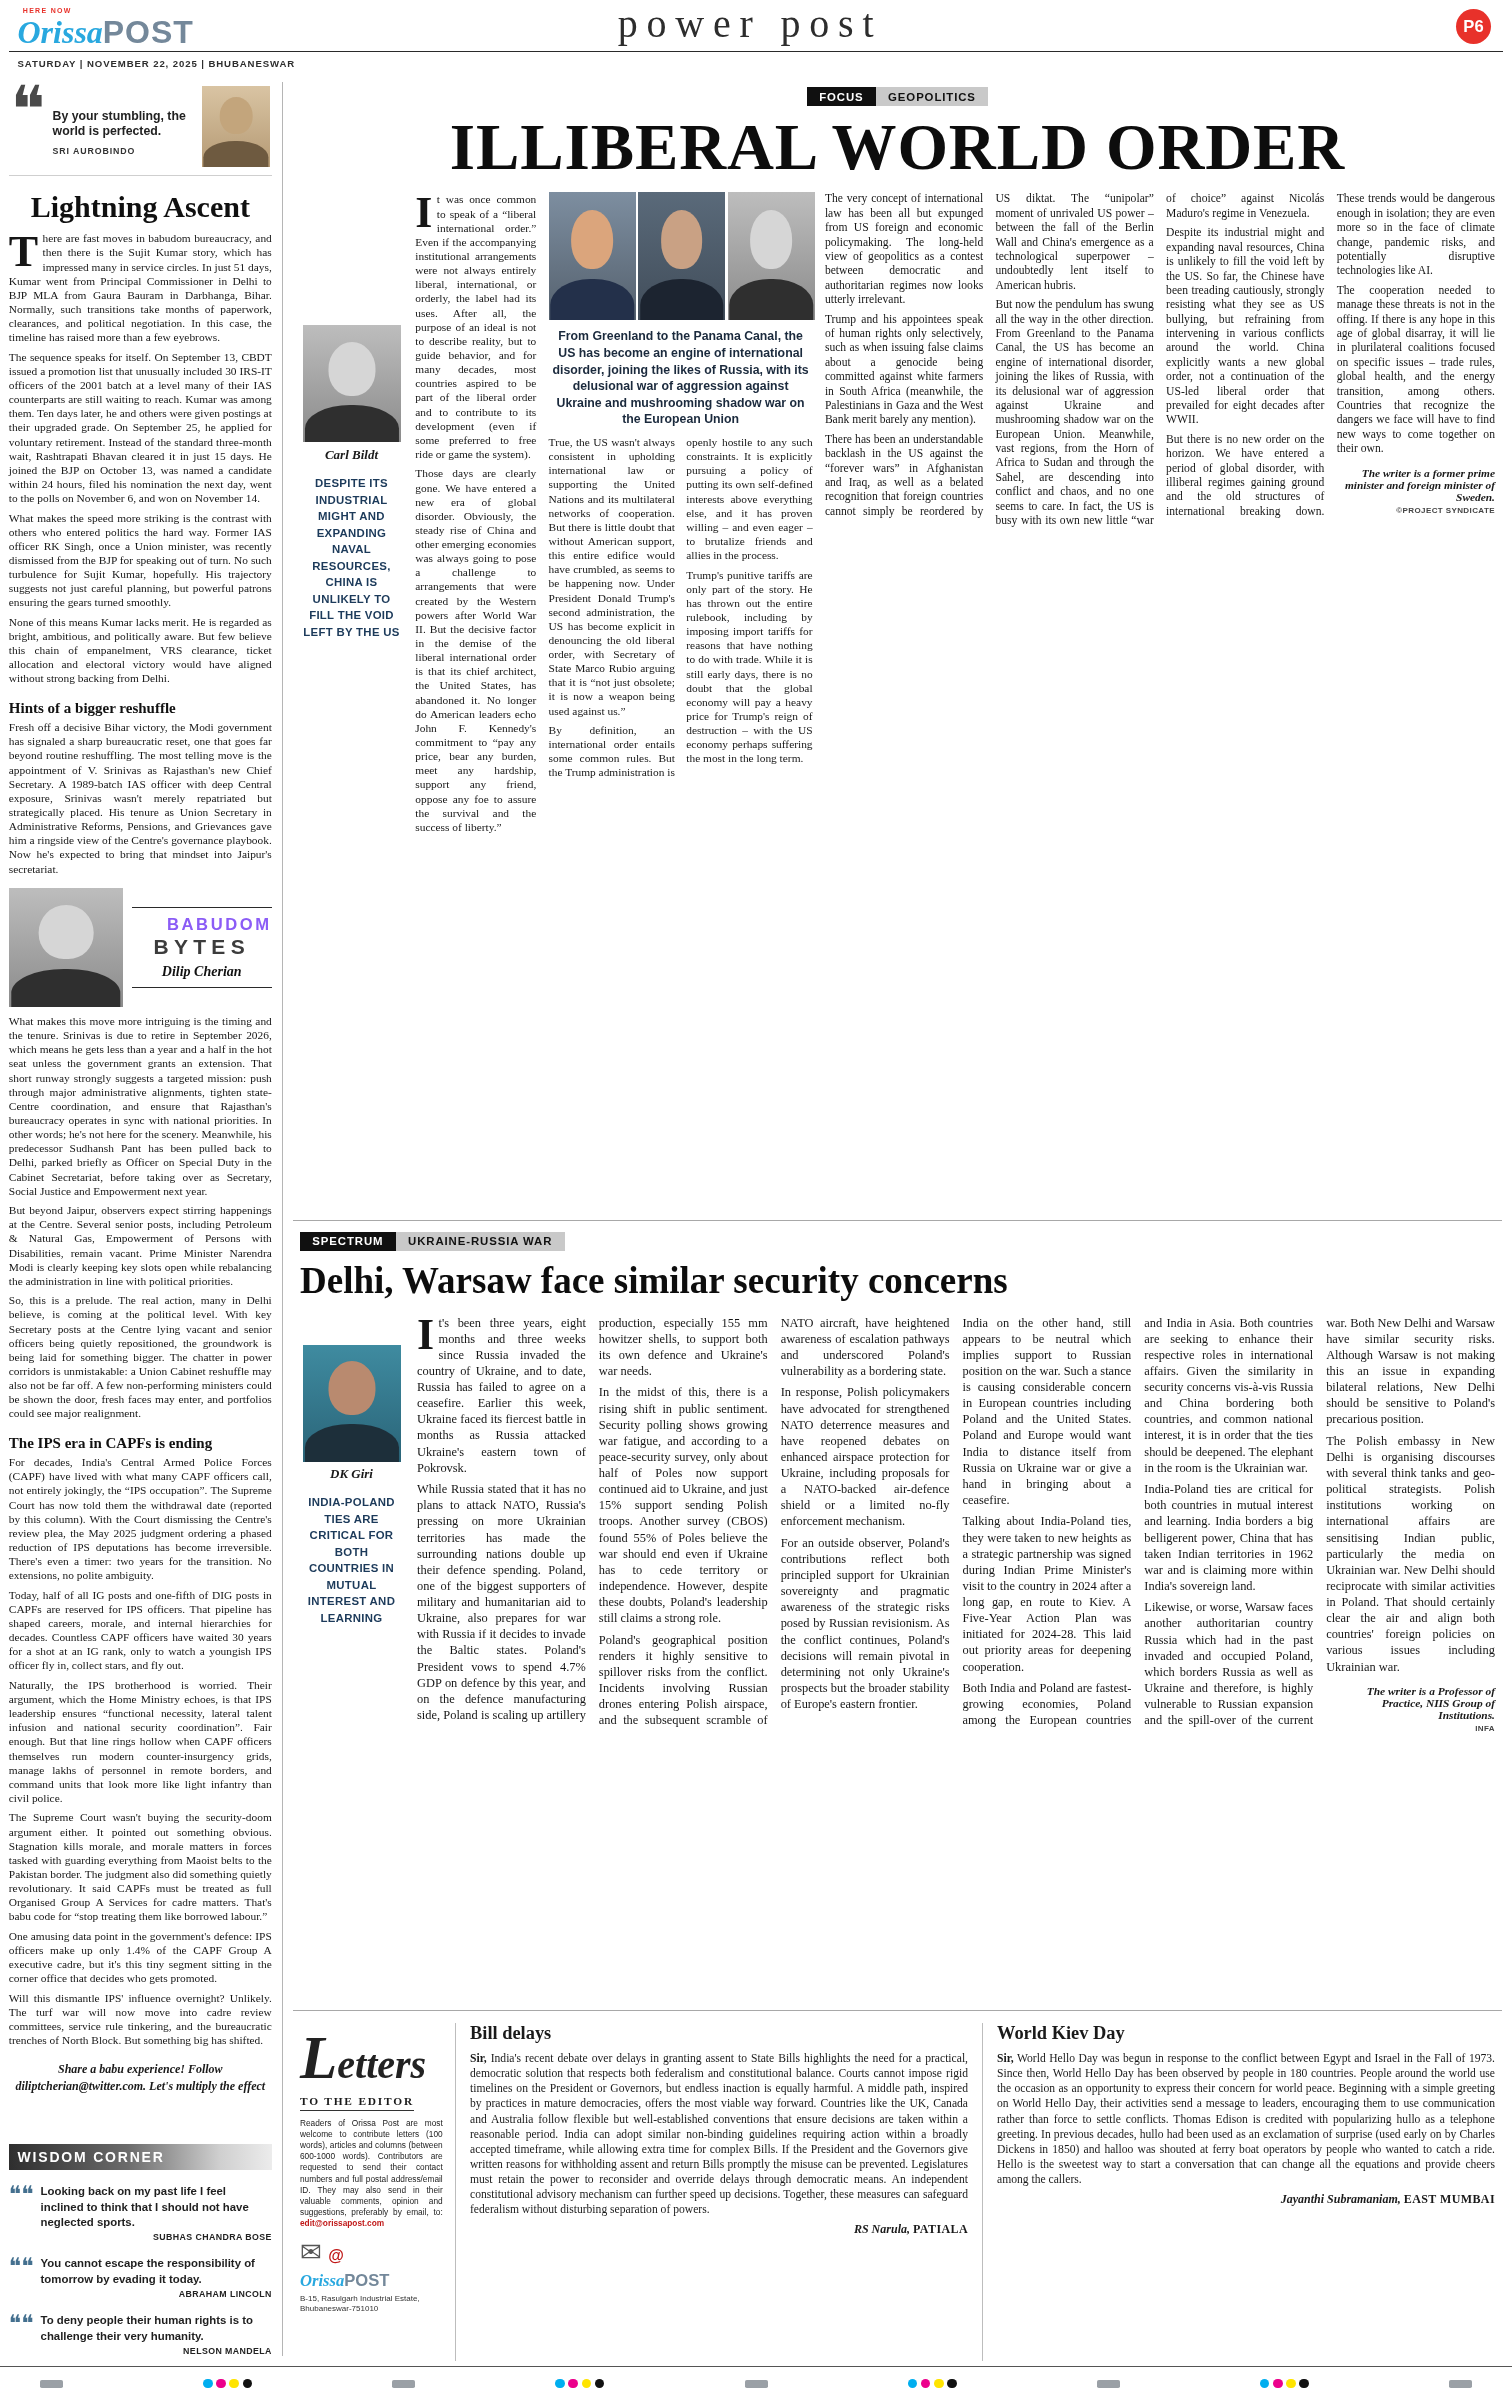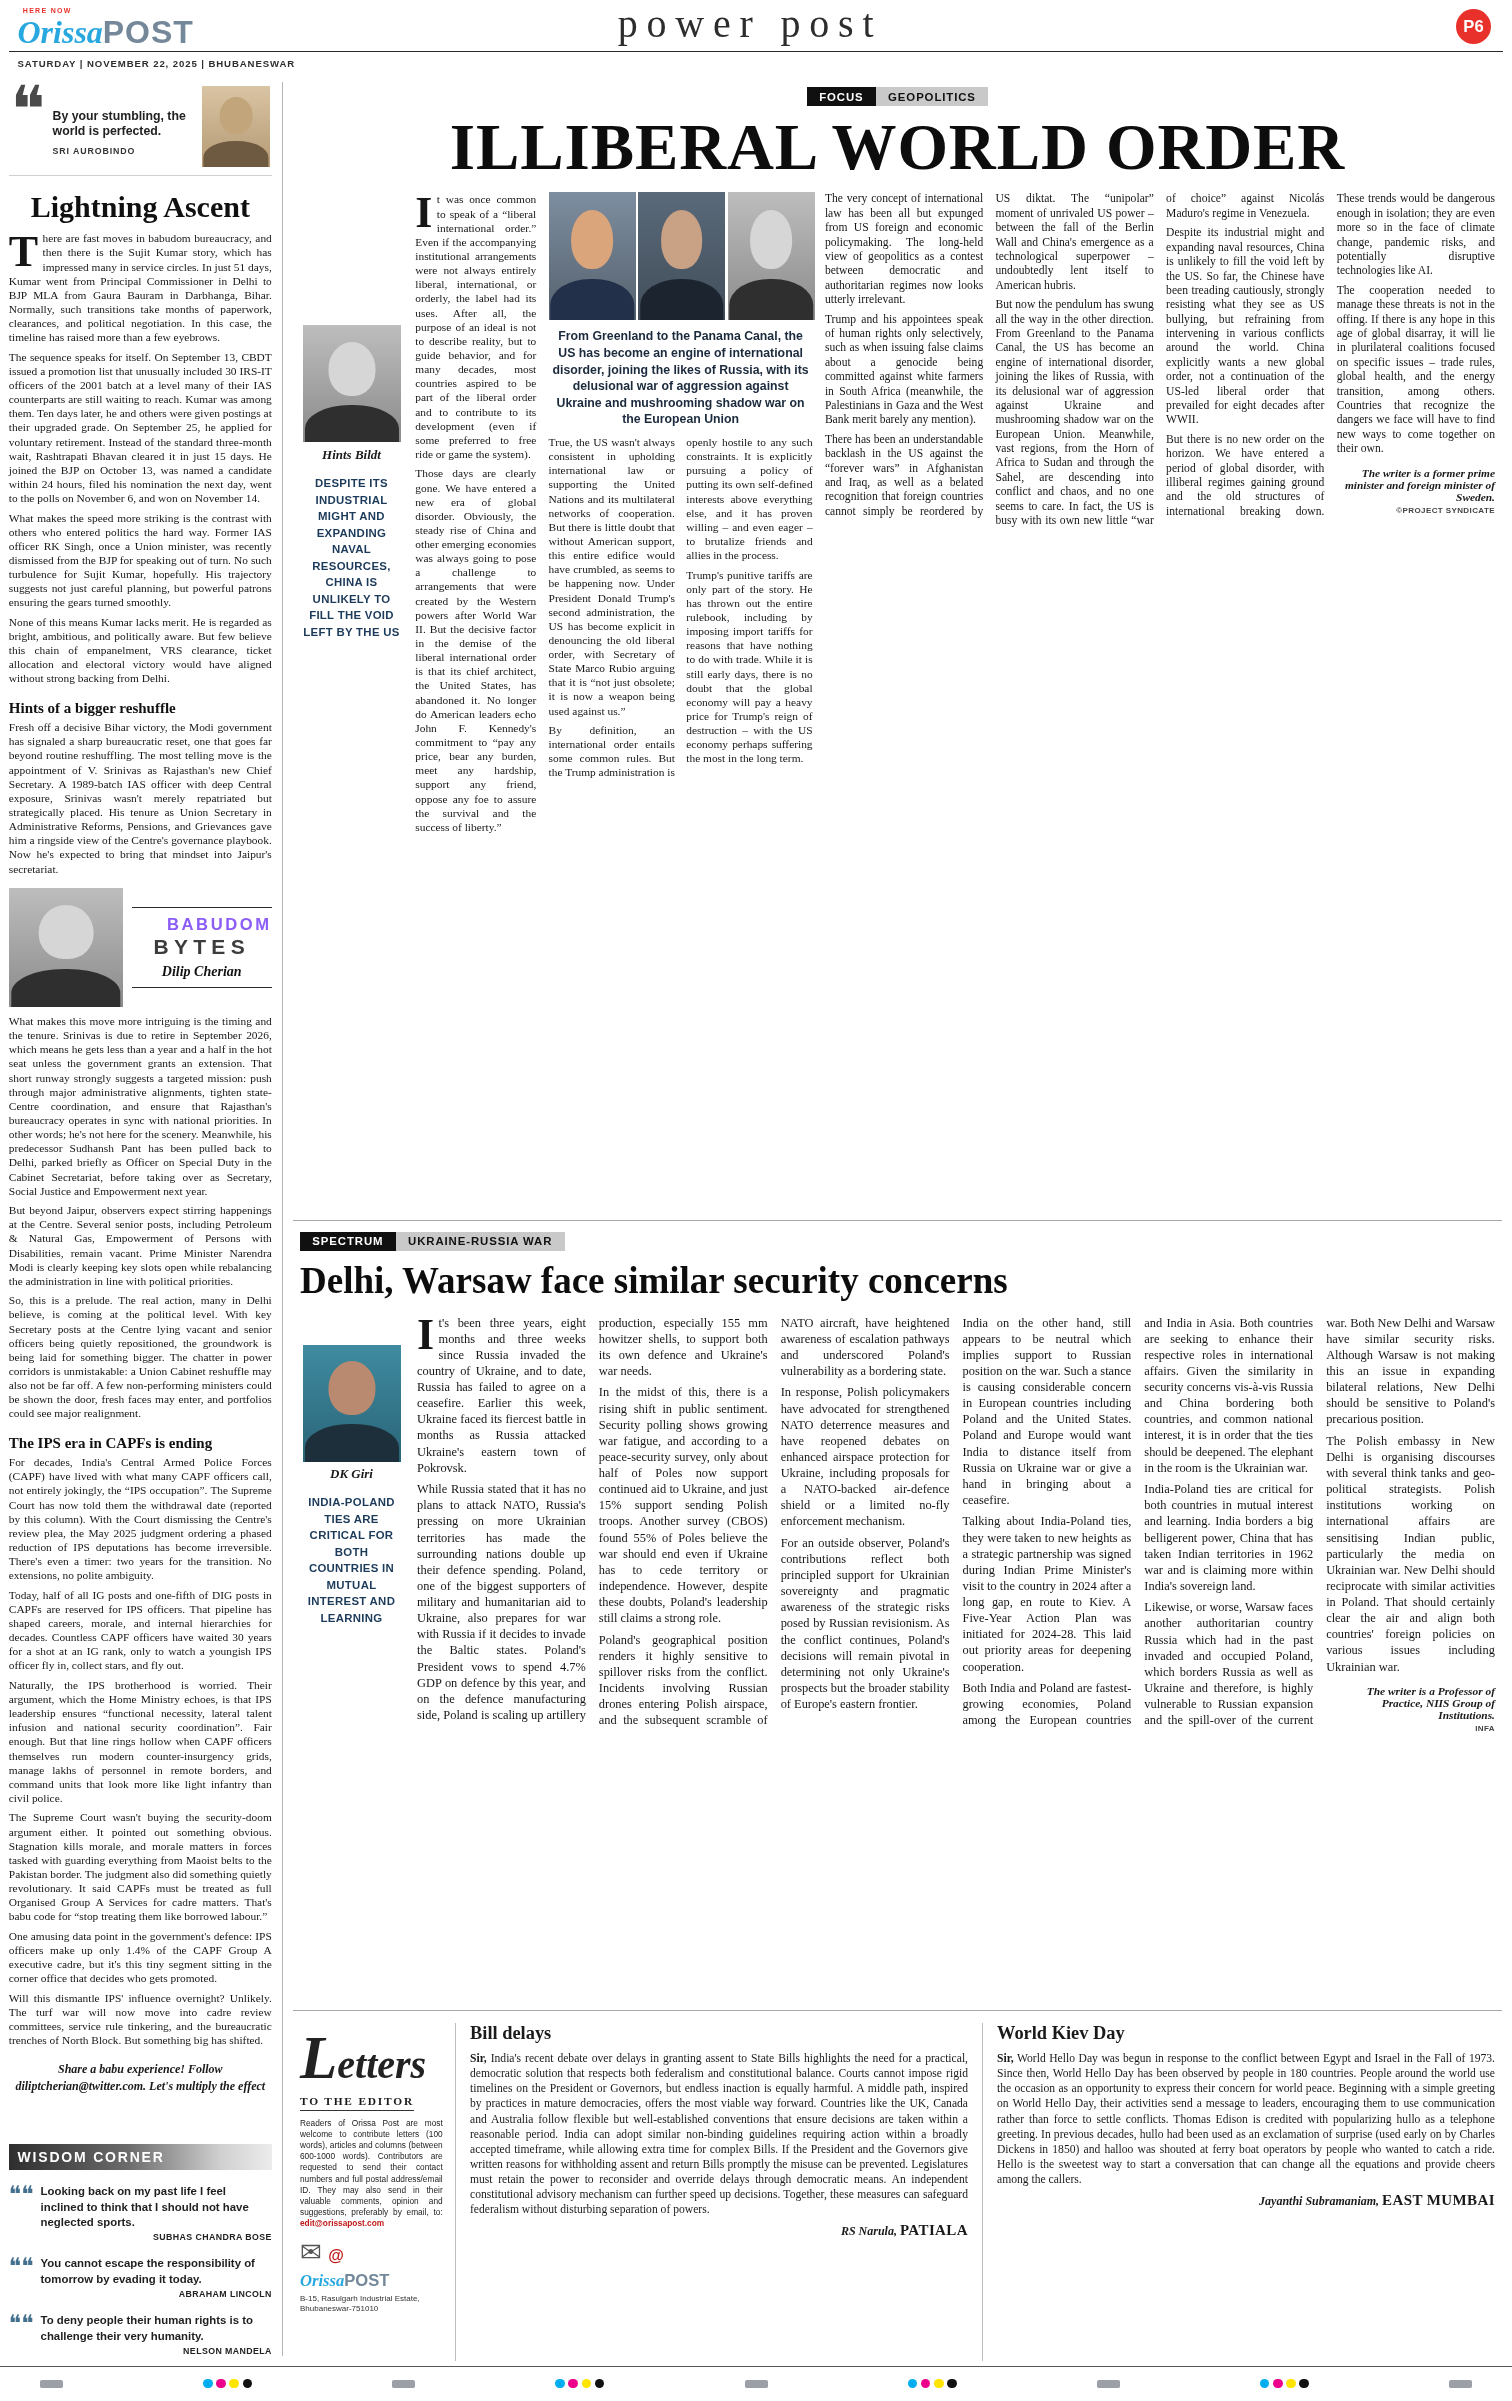--- a/index.html
+++ b/index.html
@@ -109,21 +109,21 @@
   .letters-brand .o { font:italic bold 16.6px "Liberation Serif",serif; color:#29a8df; }
   .letters-brand .p { font:bold 16.6px "Liberation Sans",sans-serif; color:#74889a; }
   .letters-addr { font:8px/1.3 "Liberation Sans",sans-serif; color:#333; margin-top:2.6px; }
   .letter-item { flex:1; }
   .letter-item + .letter-item { border-left:0.9px solid #bdbdbd; padding-left:14px; }
   .letter-title { font:bold 18.4px "Liberation Serif",serif; margin-bottom:7px; }
   .letter-body { font-size:11.6px; line-height:1.3; text-align:justify; }
   .letter-body .sir { font-weight:bold; }
   .letter-sig { text-align:right; margin-top:5.3px; font-size:12px; }
   .letter-sig .nm { font-weight:bold; font-style:italic; }
-  .letter-sig .pl { font-weight:bold; font-size:15px; letter-spacing:0.4px; }
+  .letter-sig .pl { font-weight:bold; font-size:12px; letter-spacing:0.4px; }
 
   
   .print-marks { position:absolute; left:0; right:0; bottom:8.8px; border-top:0.9px solid #555; padding:8.8px 40px 0; display:flex; justify-content:space-between; align-items:center; }
   .pm-bar { width:23px; height:8px; background:#9aa0a6; border-radius:1.8px; }
   .pm-group i { display:inline-block; width:9.6px; height:9.6px; border-radius:50%; margin:0 1.8px; }
   .pm-group .c { background:#00aeef; } .pm-group .m { background:#ec008c; }
   .pm-group .y { background:#ffe400; } .pm-group .k { background:#111; }
 </style>
 </head>
 <body>
@@ -225,21 +225,21 @@
     <section class="section-geo">
       <div class="kicker geo-kicker">
         <span class="k1">FOCUS</span>
         <span class="k2">GEOPOLITICS</span>
       </div>
       <h1 class="geo-headline">ILLIBERAL WORLD ORDER</h1>
 
       <div class="geo-content">
         <div class="geo-author">
           <div class="portrait p-bw"></div>
-          <div class="author-name">Hints Bildt</div>
+          <div class="author-name">Carl Bildt</div>
           <div class="pullquote">DESPITE ITS INDUSTRIAL MIGHT AND EXPANDING NAVAL RESOURCES, CHINA IS UNLIKELY TO FILL THE VOID LEFT BY THE US</div>
         </div>
 
         <div class="geo-col1 dc">
             <p class="para">It was once common to speak of a “liberal international order.” Even if the accompanying institutional arrangements were not always entirely liberal, international, or orderly, the label had its uses. After all, the purpose of an ideal is not to describe reality, but to guide behavior, and for many decades, most countries aspired to be part of the liberal order and to contribute to its development (even if some preferred to free ride or game the system).</p>
             <p class="para">Those days are clearly gone. We have entered a new era of global disorder. Obviously, the steady rise of China and other emerging economies was always going to pose a challenge to arrangements that were created by the Western powers after World War II. But the decisive factor in the demise of the liberal international order is that its chief architect, the United States, has abandoned it. No longer do American leaders echo John F. Kennedy's commitment to “pay any price, bear any burden, meet any hardship, support any friend, oppose any foe to assure the survival and the success of liberty.”</p>
           </div>
 
         <div class="photo-block">
           <div class="photo-strip">

